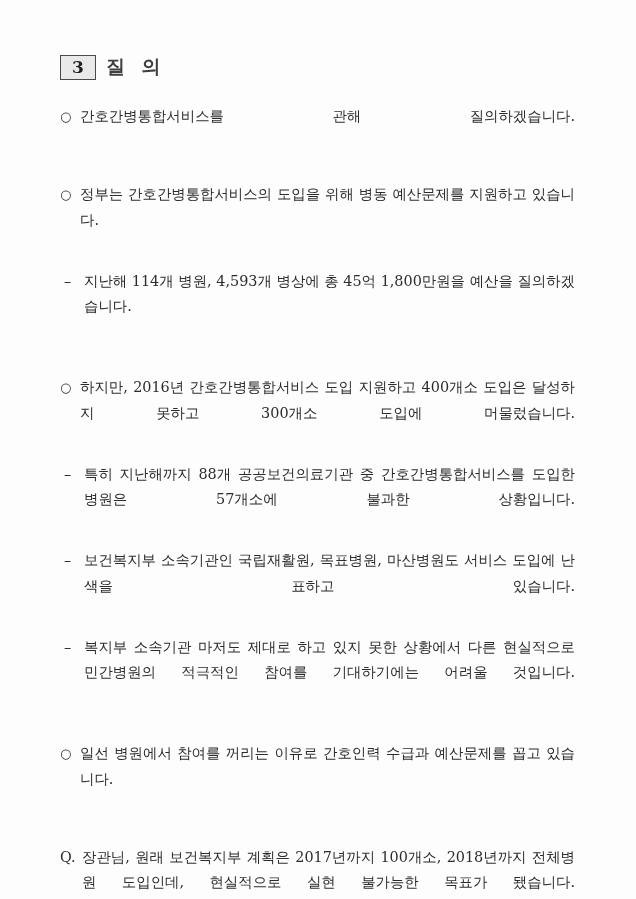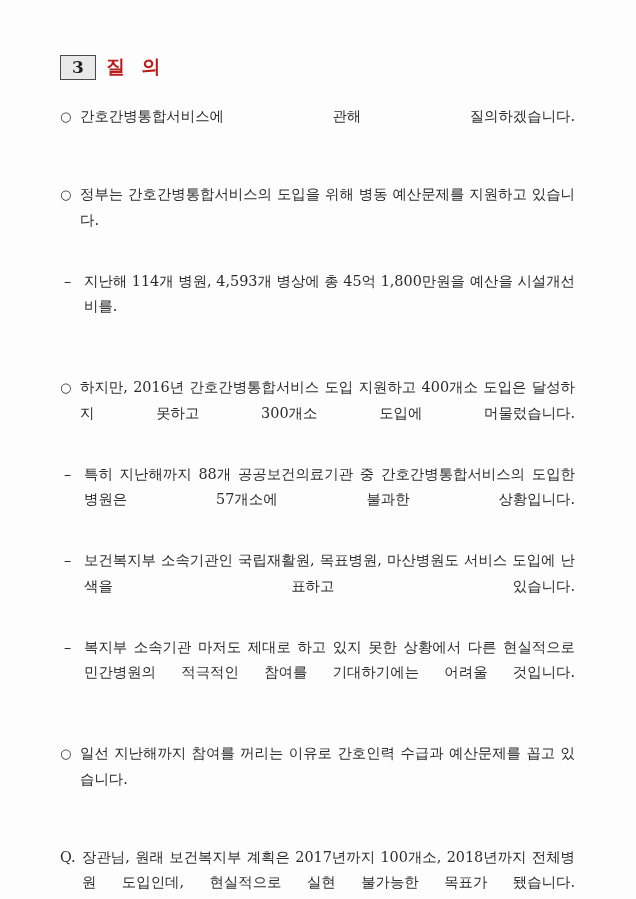--- a/index.html
+++ b/index.html
@@ -46,21 +46,21 @@
     font-size: 17px;
     font-weight: bold;
     color: #1f1f1f;
     font-family: "DejaVu Serif", "Liberation Serif", serif;
     line-height: 1;
   }
   .heading-title {
     font-size: 19px;
     font-weight: bold;
     letter-spacing: 5px;
-    color: #b91c1c;
+    color: #404040;
     white-space: pre;
   }
 
   
   .content {
     position: absolute;
     left: 0;
     top: 104px;
     width: 636px;
   }
@@ -127,56 +127,56 @@
 
   <div class="heading">
     <div class="num-box">3</div>
     <div class="heading-title">질 의</div>
   </div>
 
   <div class="content">
 
   <div class="block item level-circle">
         <span class="marker">○</span>
-        <span class="txt">간호간병통합서비스에 관해 질의하겠습니다.</span>
+        <span class="txt">간호간병통합서비스를 관해 질의하겠습니다.</span>
       </div>
       <div class="gap-lg"></div>
       <div class="block item level-circle">
         <span class="marker">○</span>
         <span class="txt">정부는 간호간병통합서비스의 도입을 위해 병동 예산문제를 지원하고 있습니다.</span>
       </div>
       <div class="gap-md"></div>
       <div class="block item level-dash">
         <span class="marker">–</span>
-        <span class="txt">지난해 114개 병원, 4,593개 병상에 총 45억 1,800만원을 예산을 시설개선비를.</span>
+        <span class="txt">지난해 114개 병원, 4,593개 병상에 총 45억 1,800만원을 예산을 질의하겠습니다.</span>
       </div>
       <div class="gap-xl"></div>
       <div class="block item level-circle">
         <span class="marker">○</span>
         <span class="txt">하지만, 2016년 간호간병통합서비스 도입 지원하고 400개소 도입은 달성하지 못하고 300개소 도입에 머물렀습니다.</span>
       </div>
       <div class="gap-md"></div>
       <div class="block item level-dash">
         <span class="marker">–</span>
-        <span class="txt">특히 지난해까지 88개 공공보건의료기관 중 간호간병통합서비스의 도입한 병원은 57개소에 불과한 상황입니다.</span>
+        <span class="txt">특히 지난해까지 88개 공공보건의료기관 중 간호간병통합서비스를 도입한 병원은 57개소에 불과한 상황입니다.</span>
       </div>
       <div class="gap-md"></div>
       <div class="block item level-dash">
         <span class="marker">–</span>
         <span class="txt">보건복지부 소속기관인 국립재활원, 목표병원, 마산병원도 서비스 도입에 난색을 표하고 있습니다.</span>
       </div>
       <div class="gap-md"></div>
       <div class="block item level-dash">
         <span class="marker">–</span>
         <span class="txt">복지부 소속기관 마저도 제대로 하고 있지 못한 상황에서 다른 현실적으로 민간병원의 적극적인 참여를 기대하기에는 어려울 것입니다.</span>
       </div>
       <div class="gap-xl"></div>
       <div class="block item level-circle">
         <span class="marker">○</span>
-        <span class="txt">일선 지난해까지 참여를 꺼리는 이유로 간호인력 수급과 예산문제를 꼽고 있습니다.</span>
+        <span class="txt">일선 병원에서 참여를 꺼리는 이유로 간호인력 수급과 예산문제를 꼽고 있습니다.</span>
       </div>
       <div class="gap-lg"></div>
       <div class="block item level-q">
         <span class="marker">Q.</span>
         <span class="txt">장관님, 원래 보건복지부 계획은 2017년까지 100개소, 2018년까지 전체병원 도입인데, 현실적으로 실현 불가능한 목표가 됐습니다.</span>
       </div>
     </div>
 
 </div>
 

